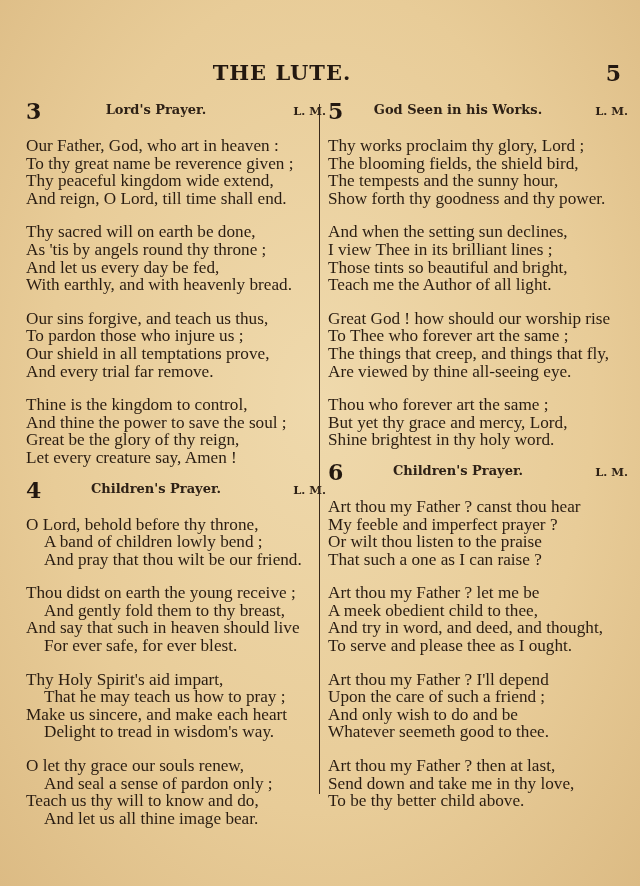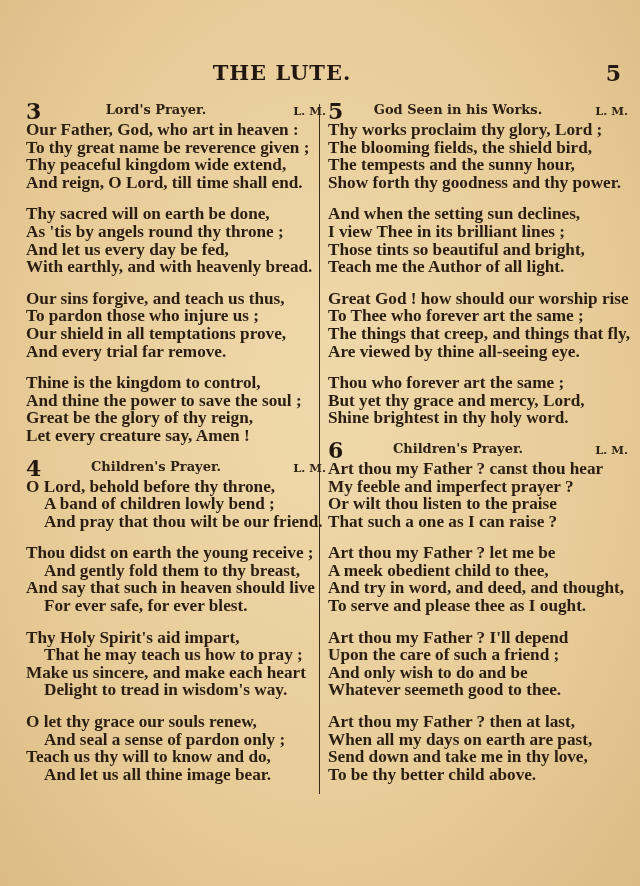--- a/index.html
+++ b/index.html
@@ -38,21 +38,21 @@
     font-family: "DejaVu Serif", serif; font-weight: bold; font-size: 22px; color: #231810;
   }
   .hymn-title {
     position: absolute; left: 0; width: 260px; text-align: center; top: 2px;
     font-family: "DejaVu Serif", serif; font-size: 13px; font-weight: bold; color: #2e2116;
   }
   .hymn-meter {
     position: absolute; right: 0; top: 4px;
     font-family: "DejaVu Serif", serif; font-size: 11.5px; font-weight: bold; color: #2e2116;
   }
-  .stanza { margin: 0 0 14px 0; font-weight: bold; }
+  .stanza { margin: 16px 0 14px 0; }
   .line {
     display: block; font-size: 17.2px; line-height: 17.6px; white-space: nowrap;
   }
   .line.indent { padding-left: 18px; }
 </style>
 </head>
 <body>
 
 <div class="page-header">
   <div class="running-title">THE LUTE.</div>
@@ -179,18 +179,17 @@
       <span class="line">To serve and please thee as I ought.</span>
     </div>
     <div class="stanza">
       <span class="line">Art thou my Father ?  I'll depend</span>
       <span class="line">Upon the care of such a friend ;</span>
       <span class="line">And only wish to do and be</span>
       <span class="line">Whatever seemeth good to thee.</span>
     </div>
     <div class="stanza">
       <span class="line">Art thou my Father ?  then at last,</span>
-      <span class="line">When all my days on earth are past,</span>
       <span class="line">Send down and take me in thy love,</span>
       <span class="line">To be thy better child above.</span>
     </div>
   </div>
 </div>
 
 </body></html>

